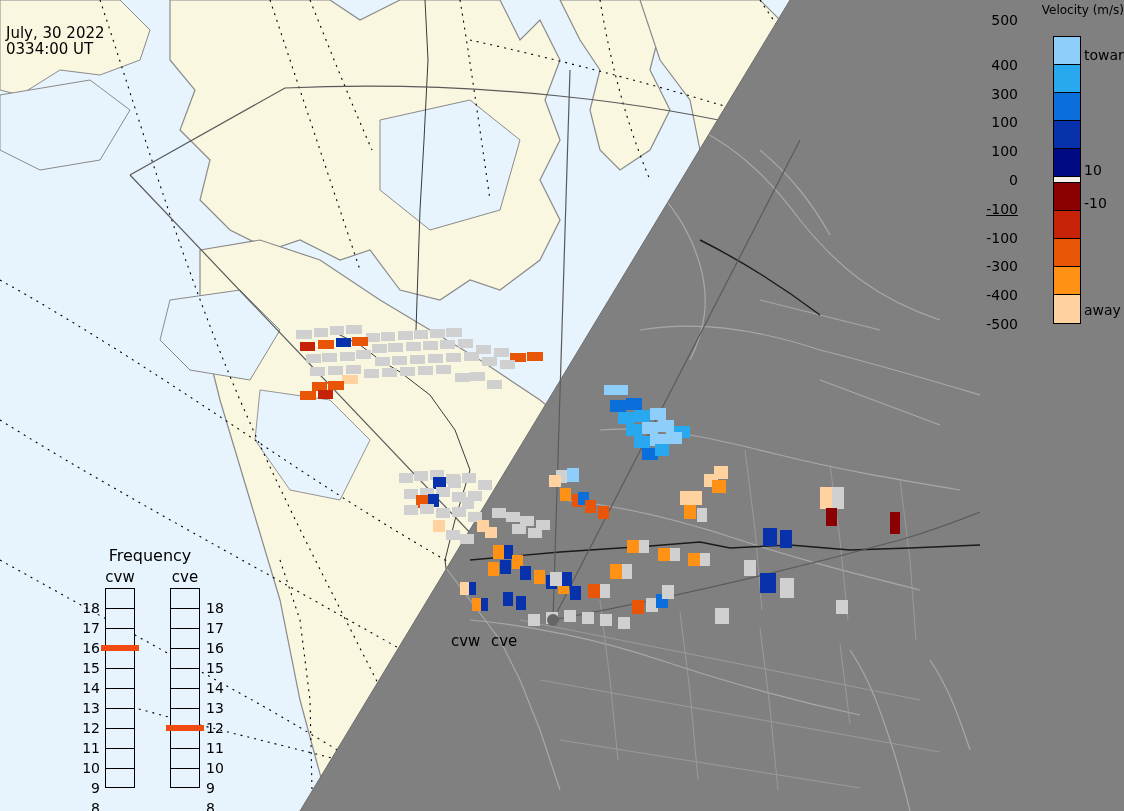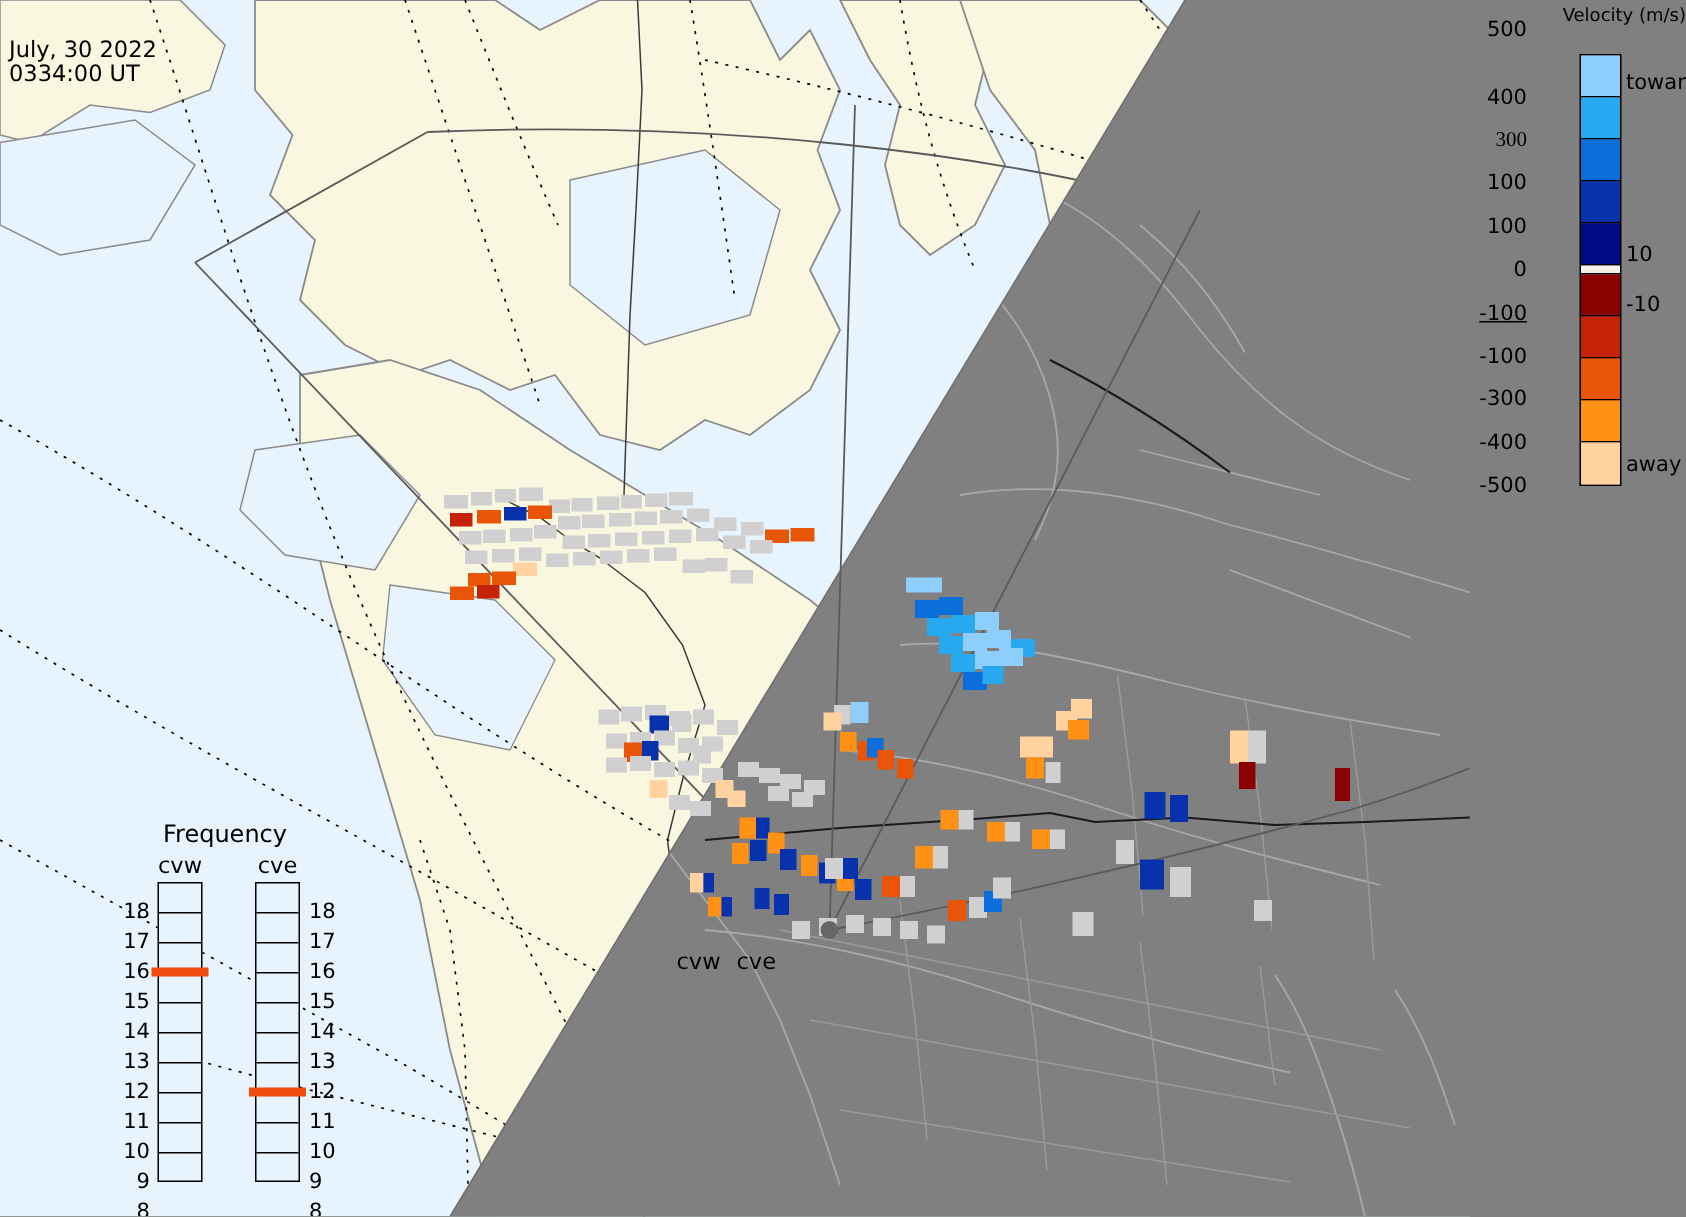--- a/index.html
+++ b/index.html
@@ -408,21 +408,21 @@
         <div class="cbcell" style="background: rgb(245, 240, 232); height: 6px;"></div>
         <div class="cbcell" style="background: rgb(139, 0, 0); height: 28px;"></div>
         <div class="cbcell" style="background: rgb(198, 34, 8); height: 28px;"></div>
         <div class="cbcell" style="background: rgb(232, 85, 6); height: 28px;"></div>
         <div class="cbcell" style="background: rgb(255, 146, 20); height: 28px;"></div>
         <div class="cbcell" style="background: rgb(255, 210, 160); height: 28px;"></div>
       </div>
     <div id="cbticks">
         <div class="cbtick" style="top: 13px; text-align: center;">500</div>
         <div class="cbtick" style="top: 57.8px;">400</div>
-        <div class="cbtick" style="top: 86.6px; font-family: Liberation Serif, serif;">300</div>
+        <div class="cbtick" style="top: 86.6px;">300</div>
         <div class="cbtick" style="top: 115.4px;">100</div>
         <div class="cbtick" style="top: 144.2px;">100</div>
         <div class="cbtick" style="top: 173px;">0</div>
         <div class="cbtick" style="top: 201.8px; text-decoration: underline;">-100</div>
         <div class="cbtick" style="top: 230.6px;">-100</div>
         <div class="cbtick" style="top: 259.4px;">-300</div>
         <div class="cbtick" style="top: 288.2px;">-400</div>
         <div class="cbtick" style="top: 317px;">-500</div>
       </div>
     <div class="cbside" id="cb-toward" style="top:48px;">toward</div>

